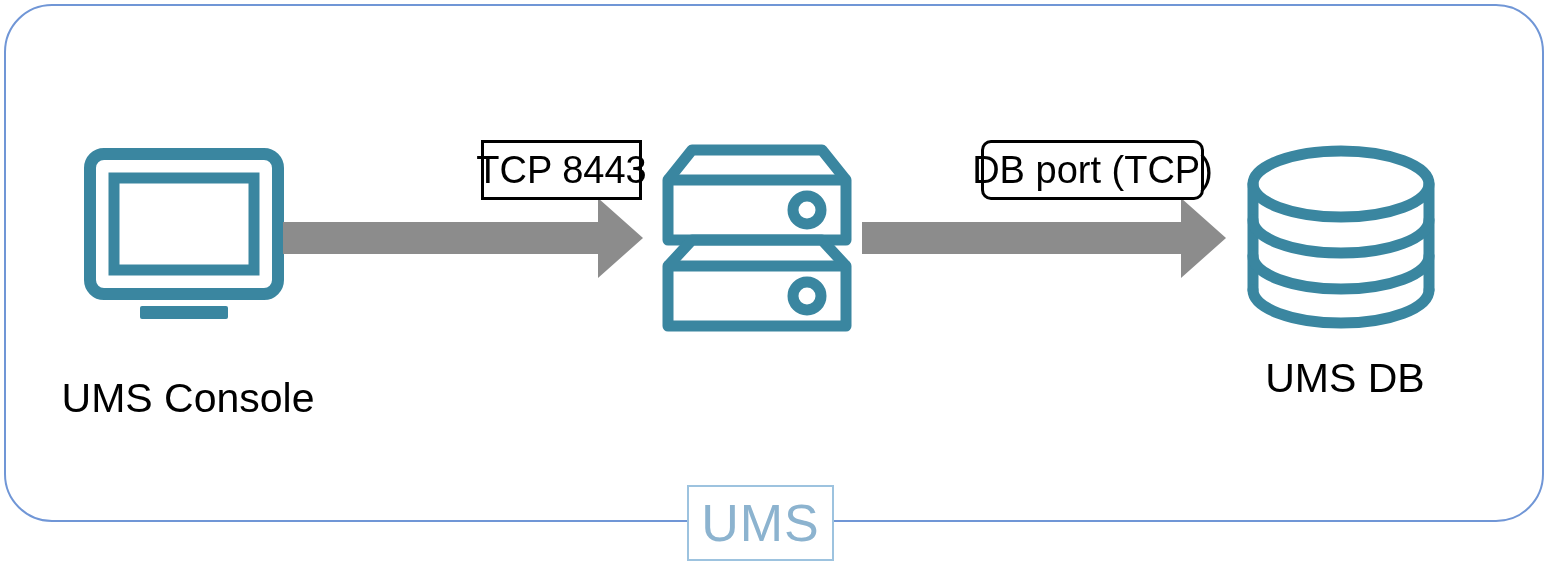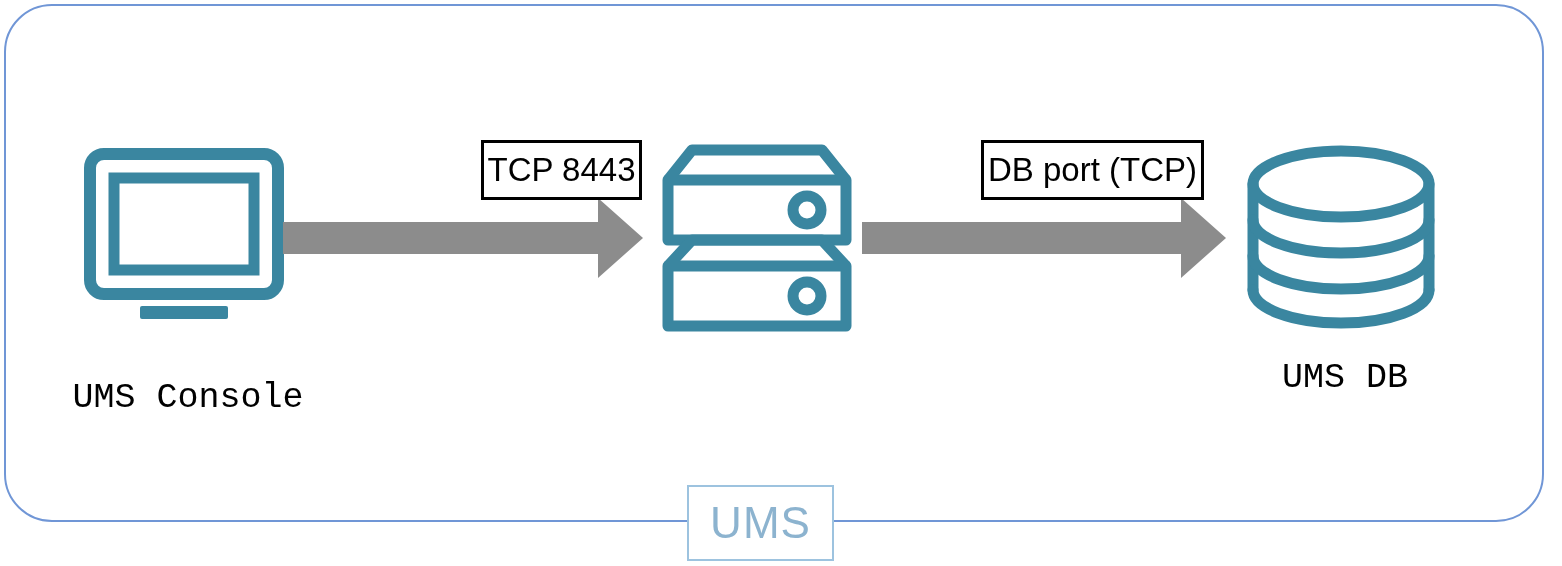--- a/index.html
+++ b/index.html
@@ -32,63 +32,63 @@
   }
 
   
   .node {
     position: absolute;
   }
   .node-label {
     position: absolute;
     text-align: center;
     color: #000000;
-    font-size: 35px;
+    font-size: 41px;
     line-height: 40px;
-    font-family: Liberation Mono, monospace;
+    font-family: Liberation Sans, sans-serif;
     white-space: nowrap;
   }
 
   
   .arrow {
     position: absolute;
   }
 
   
   .port-box {
     position: absolute;
     border: 3px solid #000000;
     background: #ffffff;
     box-sizing: border-box;
     display: flex;
     align-items: center;
     justify-content: center;
     color: #000000;
-    font-size: 33px;
+    font-size: 38px;
     font-family: "Liberation Sans", sans-serif;
     white-space: nowrap;
   }
 
   
   .ums-badge {
     position: absolute;
     left: 687px;
     top: 485px;
     width: 147px;
     height: 76px;
     border: 2px solid #9dc3df;
     background: #ffffff;
     box-sizing: border-box;
     display: flex;
     align-items: center;
     justify-content: center;
   }
   .ums-badge-text {
     color: #8cb3cf;
-    font-size: 44px;
+    font-size: 52px;
     letter-spacing: 1px;
     font-family: "Liberation Sans", sans-serif;
     line-height: 44px;
   }
 </style>
 </head>
 <body>
 
 <div id="canvas">
 
@@ -133,21 +133,21 @@
       <circle cx="147" cy="156" r="14" fill="none" stroke="#3a86a0" stroke-width="11"></circle>
     </svg>
   </div>
 
   <div class="arrow" style="left:862px; top:198px; width:366px; height:80px;">
     <svg width="366" height="80" viewBox="0 0 366 80">
       <polygon points="0,24 319,24 319,0 364,40 319,80 319,56 0,56" fill="#8c8c8c"></polygon>
     </svg>
   </div>
 
-  <div class="port-box" style="left:981px; top:140px; width:223px; height:60px;">
+  <div class="port-box" style="left:981px; top:140px; width:223px; height:60px;border-radius:10px;">
     <span>DB port (TCP)</span>
   </div>
 
   <div class="node" style="left:1244px; top:142px; width:200px; height:196px;">
     <svg width="200" height="196" viewBox="0 0 200 196">
       <g fill="none" stroke="#3a86a0" stroke-width="11" stroke-linecap="round">
 
         <ellipse cx="97" cy="42" rx="88" ry="33"></ellipse>
 
         <path d="M9 42 L9 148"></path>

